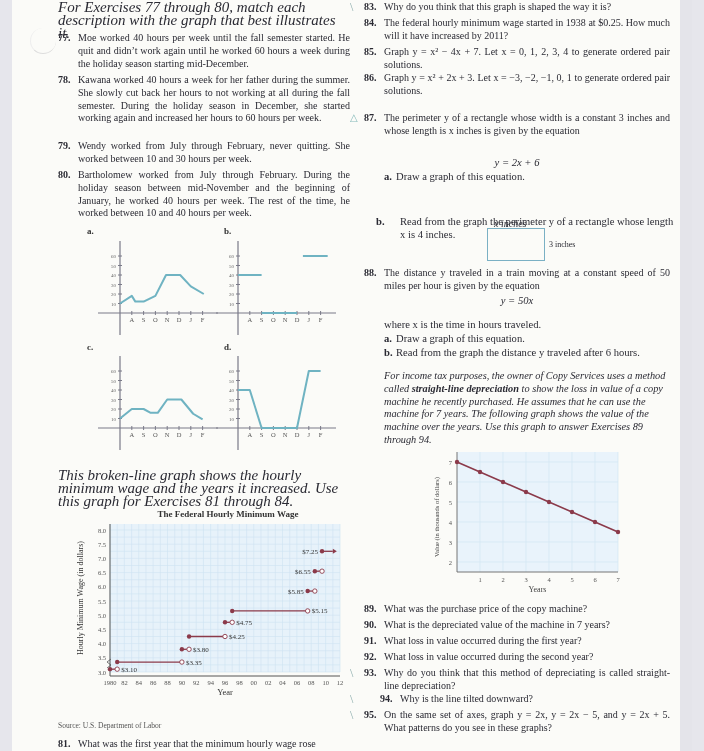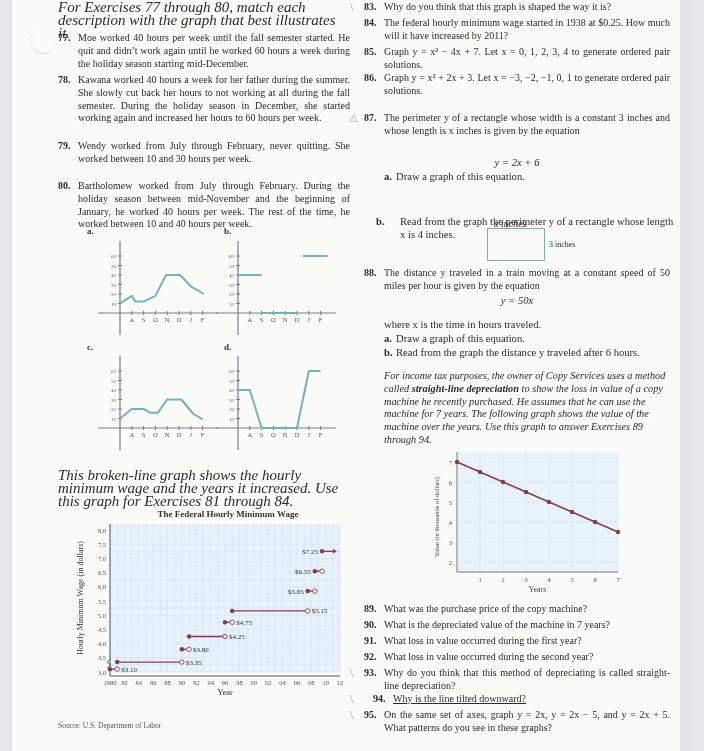--- a/index.html
+++ b/index.html
@@ -53,21 +53,21 @@
       <span class="body">Moe worked 40 hours per week until the fall semester started. He quit and didn’t work again until he worked 60 hours a week during the holiday season starting mid-December.</span>
     </div>
     <div class="ex" style="left:0;top:74px;width:292px;">
       <span class="num">78.</span>
       <span class="body">Kawana worked 40 hours a week for her father during the summer. She slowly cut back her hours to not working at all during the fall semester. During the holiday season in December, she started working again and increased her hours to 60 hours per week.</span>
     </div>
     <div class="ex" style="left:0;top:140px;width:292px;">
       <span class="num">79.</span>
       <span class="body">Wendy worked from July through February, never quitting. She worked between 10 and 30 hours per week.</span>
     </div>
-    <div class="ex" style="left:0;top:169px;width:292px;margin-top:11px;">
+    <div class="ex" style="left:0;top:169px;width:292px;">
       <span class="num">80.</span>
       <span class="body">Bartholomew worked from July through February. During the holiday season between mid-November and the beginning of January, he worked 40 hours per week. The rest of the time, he worked between 10 and 40 hours per week.</span>
     </div>
   </div>
 
   <svg style="position:absolute;left:0;top:0;" width="680" height="751">
     <g id="graphs">
         <g>
           <text x="75" y="234" font-size="9" font-weight="bold" fill="#333">a.</text>
           <line x1="86" y1="313" x2="206" y2="313" stroke="#7a7a88" stroke-width="1.2"></line>
@@ -343,20 +343,24 @@
       </g>
       <g>
         <line x1="272.03125" y1="51.3" x2="282.8125" y2="51.3" stroke="#8b3a4a" stroke-width="1.3"></line>
         <circle cx="272.03125" cy="51.3" r="2.2" fill="#8b3a4a"></circle>
         <path d="M286.8125,51.3 l-4,-2.5 v5 z" fill="#8b3a4a"></path>
         <text x="268.03125" y="53.8" font-size="7" fill="#333" text-anchor="end">$7.25</text>
       </g>
     </svg>
 
   <div class="src" style="left:46px;top:721px;">Source: U.S. Department of Labor</div>
+  <div class="ex" style="left:46px;top:738px;width:292px;white-space:nowrap;overflow:hidden;height:13px;">
+    <span class="num">81.</span>
+    <span class="body">What was the first year that the minimum hourly wage rose</span>
+  </div>
 
   <div class="col col-right">
     <span class="tick-mark" style="left:-14px;top:0px;">\</span>
     <div class="ex" style="left:0;top:1px;width:306px;">
       <span class="num">83.</span>
       <span class="body">Why do you think that this graph is shaped the way it is?</span>
     </div>
     <div class="ex" style="left:0;top:17px;width:306px;">
       <span class="num">84.</span>
       <span class="body">The federal hourly minimum wage started in 1938 at $0.25. How much will it have increased by 2011?</span>
@@ -462,21 +466,21 @@
         </div>
         <div class="ex" style="left: 0px; top: 651px; width: 306px;">
           <span class="num">92.</span>
           <span class="body">What loss in value occurred during the second year?</span>
         </div>
         <div class="ex" style="left: 0px; top: 667px; width: 306px;">
           <span class="num">93.</span>
           <span class="body">Why do you think that this method of depreciating is called straight-line depreciation?</span>
         </div>
         <span class="tick-mark" style="left: -14px; top: 666px;">\</span>
-        <div class="ex" style="left: 9px; top: 693px; width: 306px; text-decoration: underline;">
+        <div class="ex" style="left: 16px; top: 693px; width: 306px;">
           <span class="num">94.</span>
           <span class="body">Why is the line tilted downward?</span>
         </div>
         <span class="tick-mark" style="left: -14px; top: 692px;">\</span>
         <div class="ex" style="left: 0px; top: 709px; width: 306px;">
           <span class="num">95.</span>
           <span class="body">On the same set of axes, graph y = 2x, y = 2x − 5, and y = 2x + 5. What patterns do you see in these graphs?</span>
         </div>
         <span class="tick-mark" style="left: -14px; top: 708px;">\</span>
       </div>

